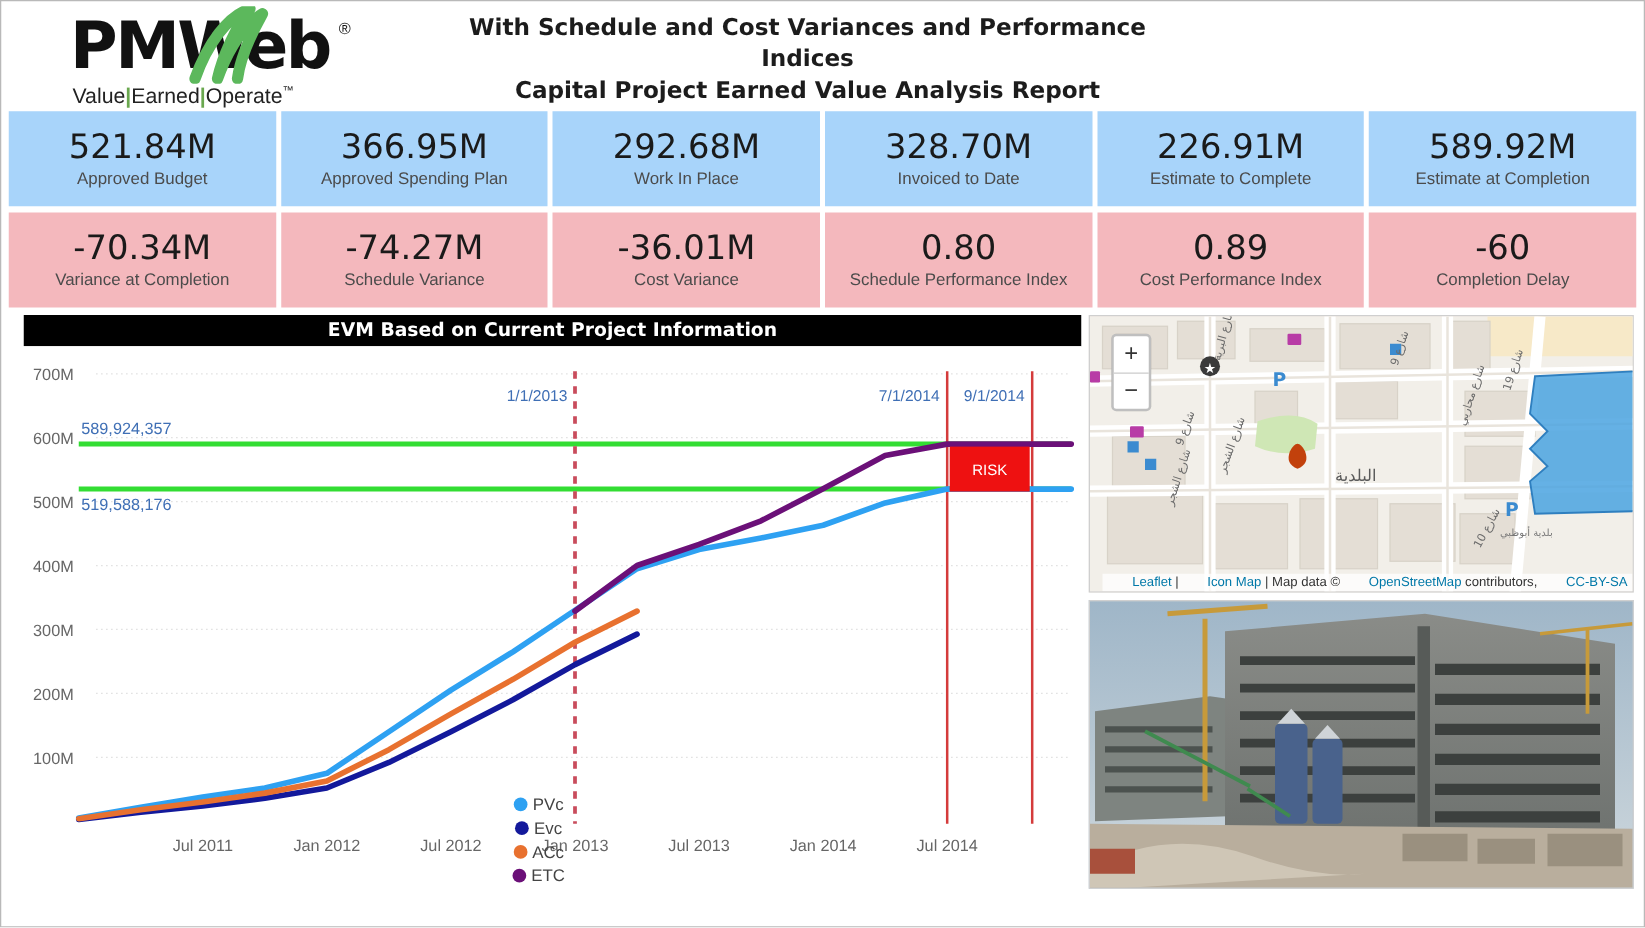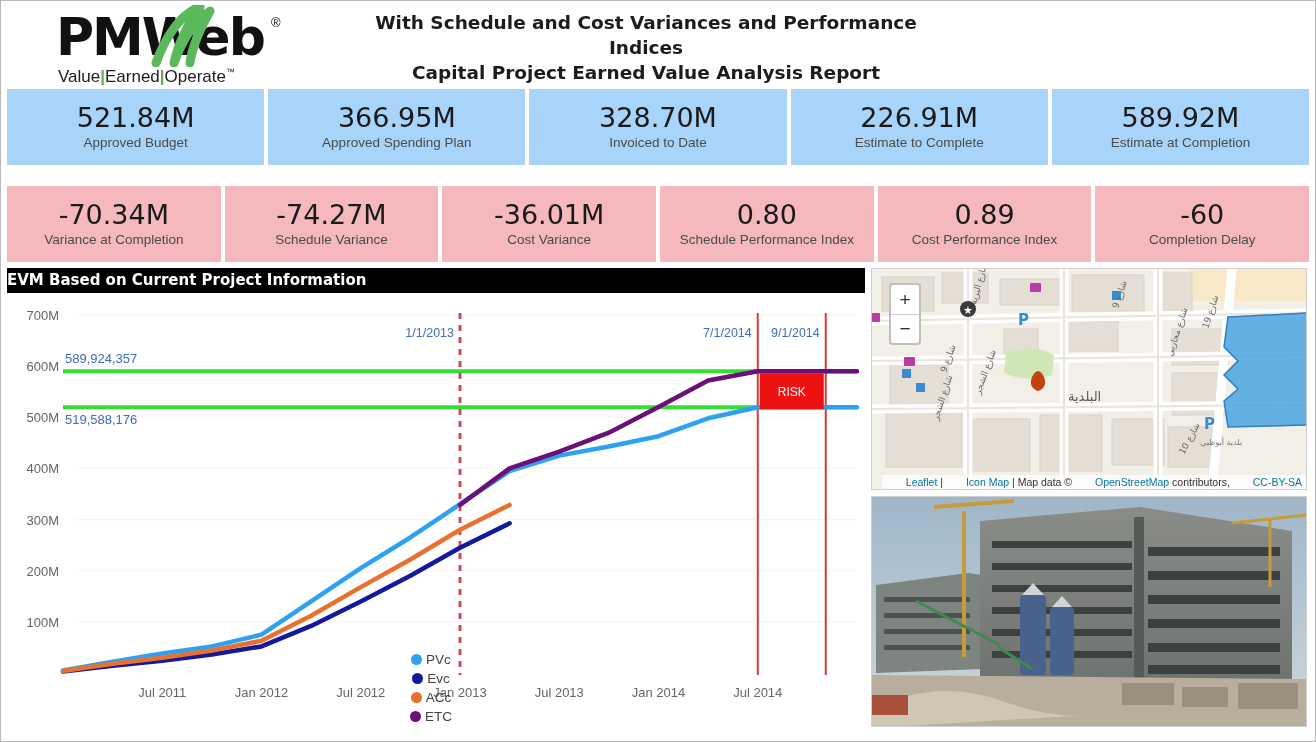--- a/index.html
+++ b/index.html
@@ -43,41 +43,41 @@
     background:#111; color:#fff; font-weight:bold; font-size:13.5px;
     padding:2px 6px; font-family:"DejaVu Sans", sans-serif;
   }
   .slicer-item { display:flex; align-items:center; gap:10px; padding:6px 4px 0 4px; }
   .slicer-box { width:15px; height:15px; background:#2b2b2b; }
   .slicer-label { font-size:14px; color:#333; }
 
   
   .kpi-row { display:flex; gap:4px; padding:0 6px; }
   .kpi-row.top { margin-top:0px; }
-  .kpi-row.bottom { margin-top:21px; }
+  .kpi-row.bottom { margin-top:5px; }
   .kpi {
     flex:1; height:76px;
     display:flex; flex-direction:column; align-items:center; justify-content:center;
     gap:4px;
   }
   .kpi.blue { background:#a8d4fa; }
   .kpi.pink { background:#f4b8bd; }
   .kpi-value {
     font-family:"DejaVu Sans", sans-serif;
     font-size:27px; color:#1a1a1a; line-height:1;
   }
   .kpi-label { font-size:13.5px; color:#4b4b4b; }
 
   
   .main { display:flex; gap:6px; padding:6px 6px 0 6px; height:470px; }
   .chart-panel { width:858px; position:relative; }
   .chart-head {
-    background:#000; color:#fff; text-align:left;
+    background:#000; color:#fff; text-align:center;
     font-family:"DejaVu Sans", sans-serif;
-    font-weight:bold; font-size:15px; padding:3px 0 4px 0;
+    font-weight:bold; font-size:15px; padding:3px 0 4px 0;margin-left:12px;
   }
   .chart-body { position:relative; height:437px; background:#fff; }
   .chart-svg { position:absolute; left:0; top:0; }
 
   .right-col { width:436px; display:flex; flex-direction:column; gap:6px; }
 
   
   .map { position:relative; height:222px; overflow:hidden; background:#efe9e1; border:1px solid #cfcfcf; }
   .map-svg { position:absolute; left:0; top:0; }
   .map-zoom {
@@ -138,20 +138,24 @@
   </div>
 
   <div class="kpi-row top">
     <div class="kpi blue">
       <div class="kpi-value">521.84M</div>
       <div class="kpi-label">Approved Budget</div>
     </div>
     <div class="kpi blue">
       <div class="kpi-value">366.95M</div>
       <div class="kpi-label">Approved Spending Plan</div>
+    </div>
+    <div class="kpi blue">
+      <div class="kpi-value">292.68M</div>
+      <div class="kpi-label">Work In Place</div>
     </div>
     <div class="kpi blue">
       <div class="kpi-value">328.70M</div>
       <div class="kpi-label">Invoiced to Date</div>
     </div>
     <div class="kpi blue">
       <div class="kpi-value">226.91M</div>
       <div class="kpi-label">Estimate to Complete</div>
     </div>
     <div class="kpi blue">

